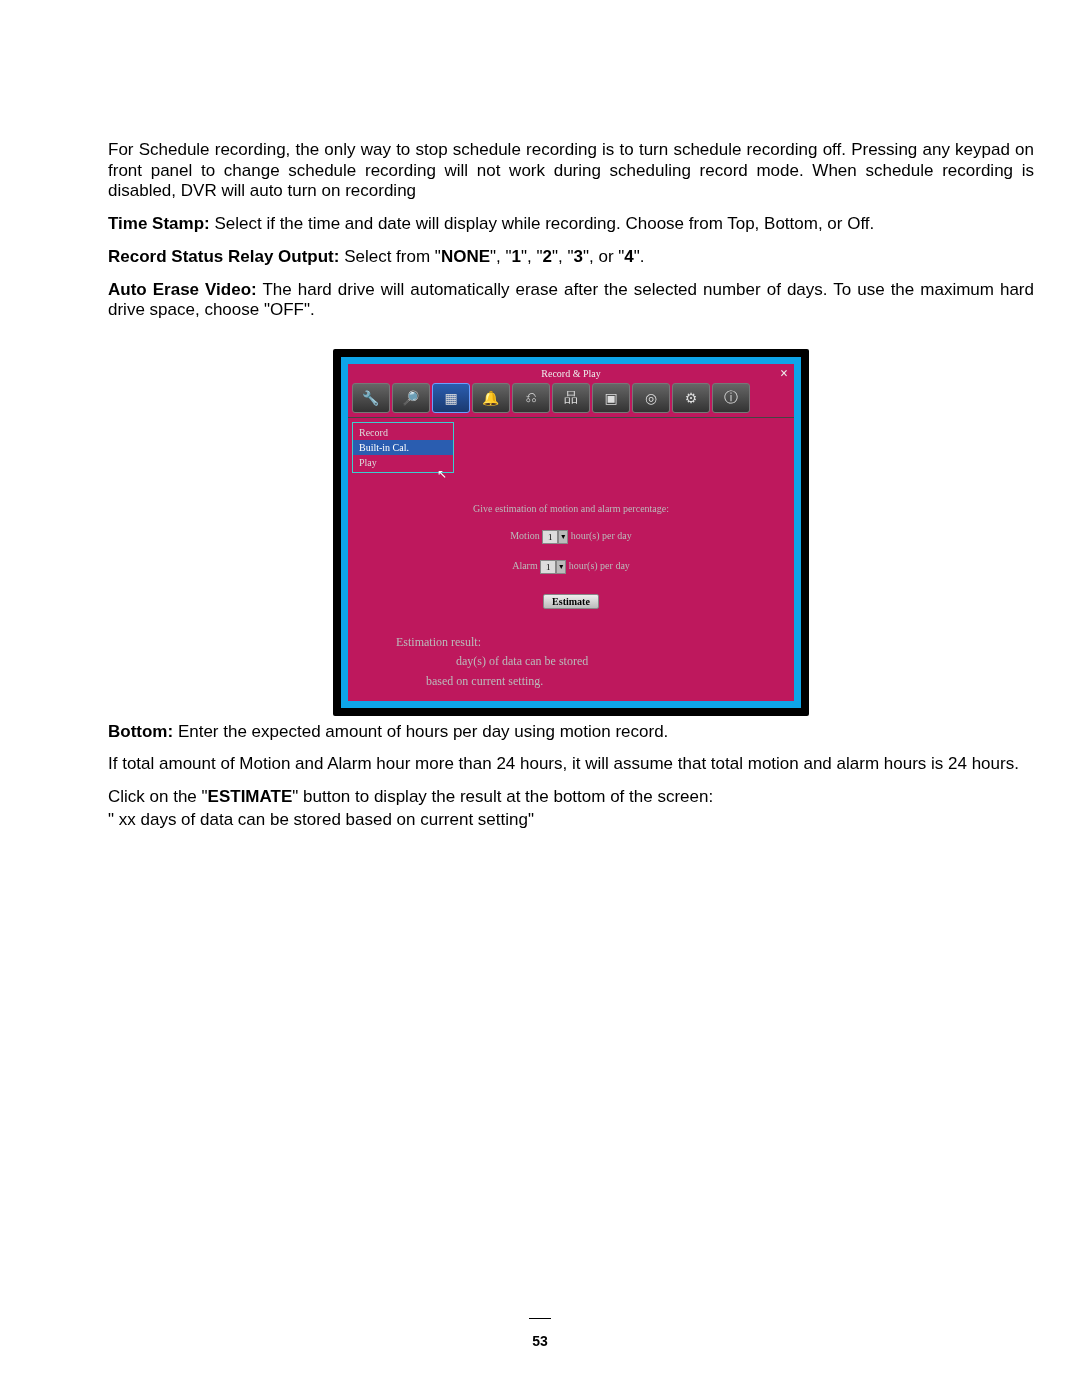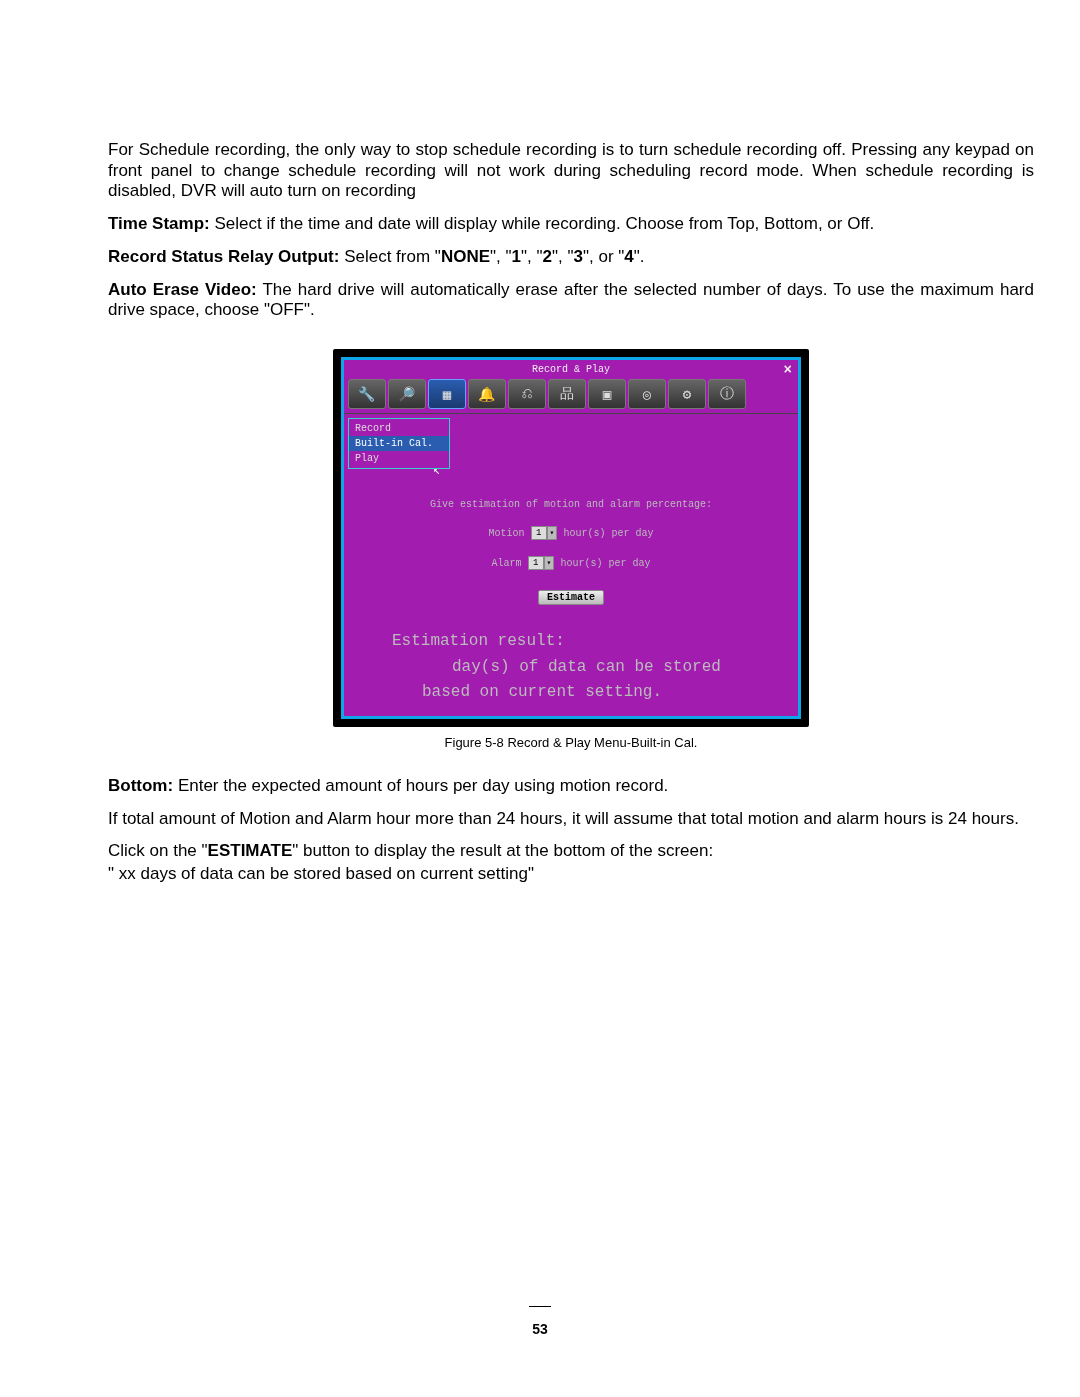--- a/index.html
+++ b/index.html
@@ -38,24 +38,24 @@
   }
   
   .shot-wrap {
     width: 460px;
     margin: 28px auto 6px auto;
     background: #000;
     padding: 8px;
     border-radius: 2px;
   }
   .win {
-    background: #a21caf;
-    border: 3px solid #0ea5e9;
+    background: #be185d;
+    border: 7px solid #0ea5e9;
     color: #c8c8c8;
-    font-family: Liberation Mono, monospace;
+    font-family: Liberation Serif, serif;
     font-size: 10px;
   }
   .win-title {
     text-align: center;
     color: #eee;
     font-size: 10px;
     padding: 4px 0 2px 0;
     position: relative;
   }
   .win-close {
@@ -155,33 +155,33 @@
     padding: 1px 8px;
     border: 1px solid #888;
     border-radius: 2px;
     margin-top: 4px;
     font-weight: bold;
   }
   .result-block {
     margin-top: 24px;
     text-align: left;
     padding-left: 40px;
-    font-size: 16px;
+    font-size: 12px;
     color: #bbb;
     line-height: 1.6;
   }
   .result-block .line2 {
     padding-left: 60px;
   }
   .result-block .line3 {
     padding-left: 30px;
   }
   .page-num {
     position: absolute;
-    bottom: 60px;
+    bottom: 48px;
     left: 0;
     width: 100%;
     text-align: center;
     font-size: 14px;
     font-weight: bold;
   }
   .page-num-rule {
     display: inline-block;
     border-top: 1px solid #000;
     width: 22px;
@@ -254,21 +254,20 @@
           <div class="result-block">
             <div>Estimation result:</div>
             <div class="line2">day(s) of data can be stored</div>
             <div class="line3">based on current setting.</div>
           </div>
         </div>
       </div>
     </div>
   </div>
 
-  <div class="figure-caption">Figure 5-8  Record &amp; Play Menu-Built-in Cal.</div>
 
   <p>
     <span class="bold">Bottom:</span><span> Enter the expected amount of hours per day using motion record.</span>
   </p>
 
 
   <p class="justify">If total amount of Motion and Alarm hour more than 24 hours, it will assume that total motion and alarm hours is 24 hours.</p>
 
   <p style="margin-bottom:2px;">
     <span>Click on the "</span><span class="bold">ESTIMATE</span><span>" button to display the result at the bottom of the screen:</span>

